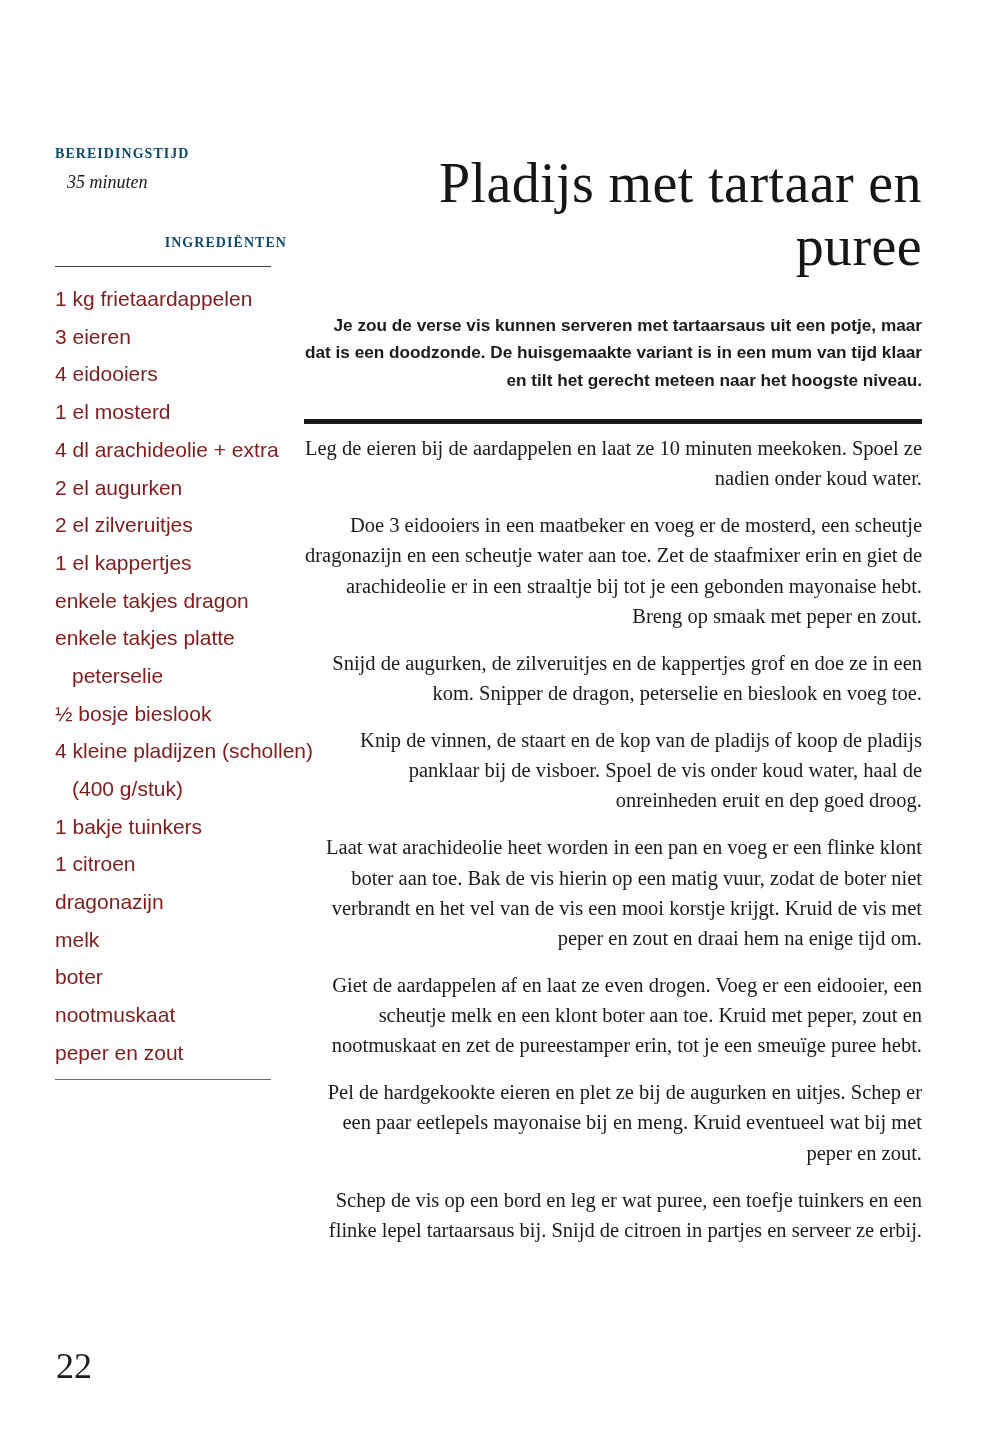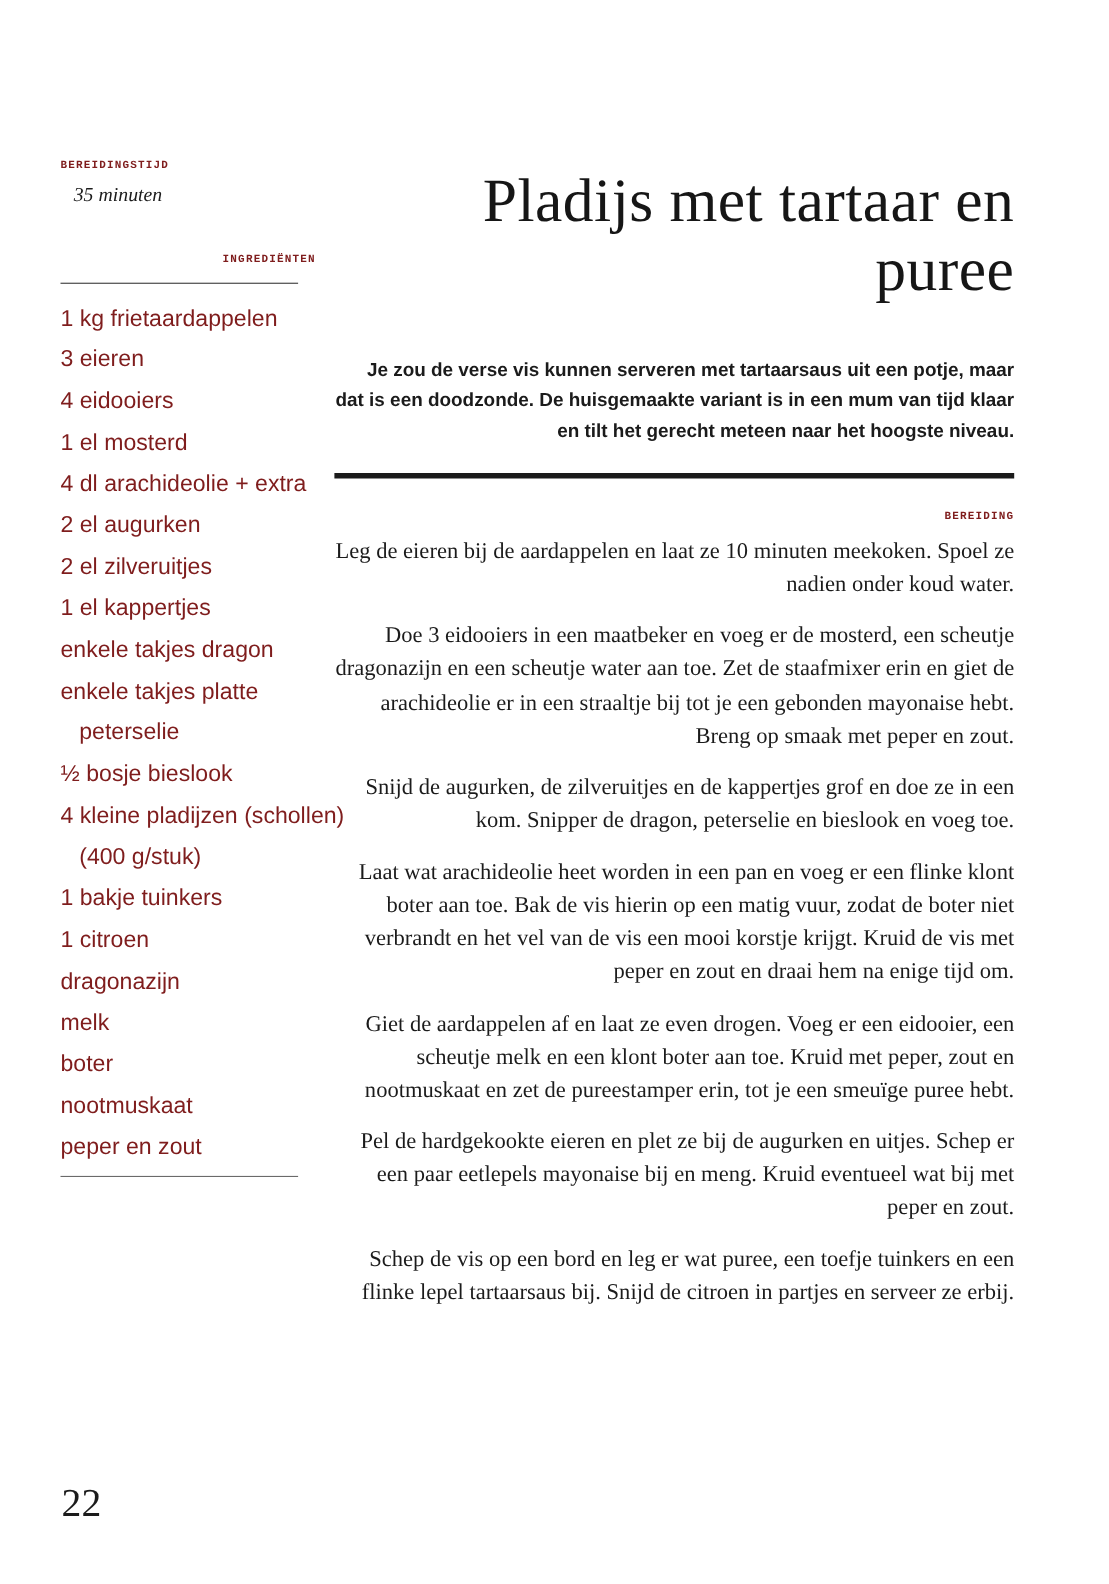--- a/index.html
+++ b/index.html
@@ -24,25 +24,25 @@
 
   
   .left-col {
     position: absolute;
     left: 55px;
     top: 146px;
     width: 232px;
   }
 
   .kicker {
-    font-family: Liberation Mono, monospace;
+    font-family: Liberation Serif, serif;
     font-weight: bold;
-    font-size: 10px;
+    font-size: 14px;
     letter-spacing: 1.05px;
-    color: #7f1d1d;
+    color: #0c4a6e;
     margin: 0;
     line-height: 1.2;
   }
 
   .prep-time {
     font-family: "Liberation Serif", serif;
     font-style: italic;
     font-size: 18px;
     color: #1b1b1b;
     margin: 8px 0 0 12px;
@@ -106,21 +106,21 @@
     color: #161616;
     margin: 0;
   }
 
   .intro {
     font-family: "Liberation Sans", sans-serif;
     font-weight: bold;
     font-size: 17.2px;
     line-height: 1.62;
     color: #1b1b1b;
-    margin: 44px 0 0 0;
+    margin: 33px 0 0 0;
   }
 
   .rule-thick {
     border: 0;
     border-top: 5px solid #1b1b1b;
     margin: 24px 0 0 0;
     width: 100%;
   }
 
   .prep-kicker {
@@ -197,26 +197,26 @@
   </div>
 
   <div class="right-col">
 
     <h1 class="recipe-title">Pladijs met tartaar en puree</h1>
 
     <p class="intro">Je zou de verse vis kunnen serveren met tartaarsaus uit een potje, maar dat is een doodzonde. De huisgemaakte variant is in een mum van tijd klaar en tilt het gerecht meteen naar het hoogste niveau.</p>
 
     <hr class="rule-thick">
 
-    <p class="kicker prep-kicker">BEREIDING</p>
 
     <ul class="steps" id="step-list">
         <li>Leg de eieren bij de aardappelen en laat ze 10 minuten meekoken. Spoel ze nadien onder koud water.</li>
         <li>Doe 3 eidooiers in een maatbeker en voeg er de mosterd, een scheutje dragonazijn en een scheutje water aan toe. Zet de staafmixer erin en giet de arachideolie er in een straaltje bij tot je een gebonden mayonaise hebt. Breng op smaak met peper en zout.</li>
         <li>Snijd de augurken, de zilveruitjes en de kappertjes grof en doe ze in een kom. Snipper de dragon, peterselie en bieslook en voeg toe.</li>
+        <li>Knip de vinnen, de staart en de kop van de pladijs of koop de pladijs panklaar bij de visboer. Spoel de vis onder koud water, haal de onreinheden eruit en dep goed droog.</li>
         <li>Laat wat arachideolie heet worden in een pan en voeg er een flinke klont boter aan toe. Bak de vis hierin op een matig vuur, zodat de boter niet verbrandt en het vel van de vis een mooi korstje krijgt. Kruid de vis met peper en zout en draai hem na enige tijd om.</li>
         <li>Giet de aardappelen af en laat ze even drogen. Voeg er een eidooier, een scheutje melk en een klont boter aan toe. Kruid met peper, zout en nootmuskaat en zet de pureestamper erin, tot je een smeuïge puree hebt.</li>
         <li>Pel de hardgekookte eieren en plet ze bij de augurken en uitjes. Schep er een paar eetlepels mayonaise bij en meng. Kruid eventueel wat bij met peper en zout.</li>
         <li>Schep de vis op een bord en leg er wat puree, een toefje tuinkers en een flinke lepel tartaarsaus bij. Snijd de citroen in partjes en serveer ze erbij.</li>
       </ul>
   </div>
 
   <div class="page-number">22</div>
 
 </div>

